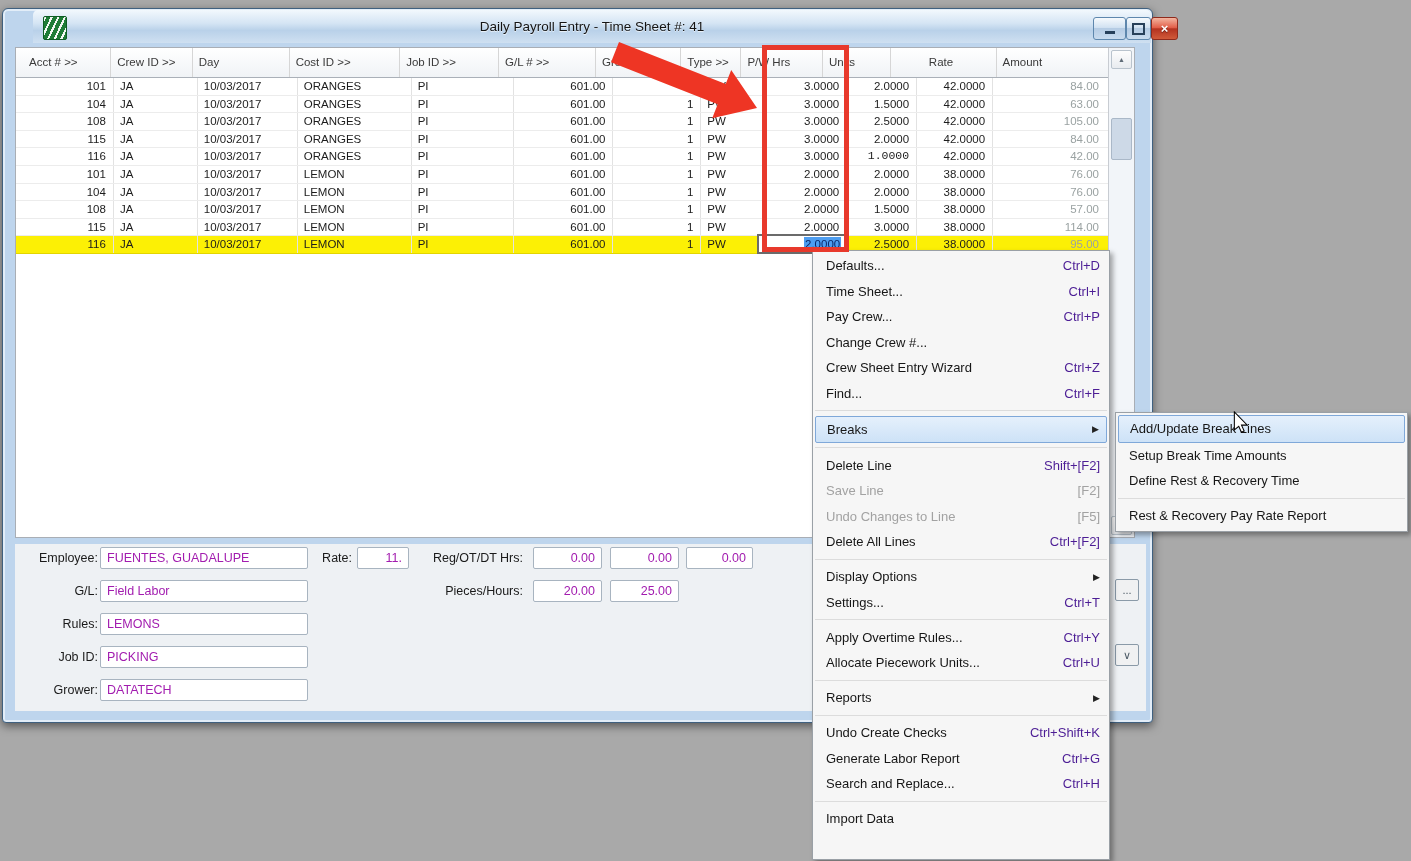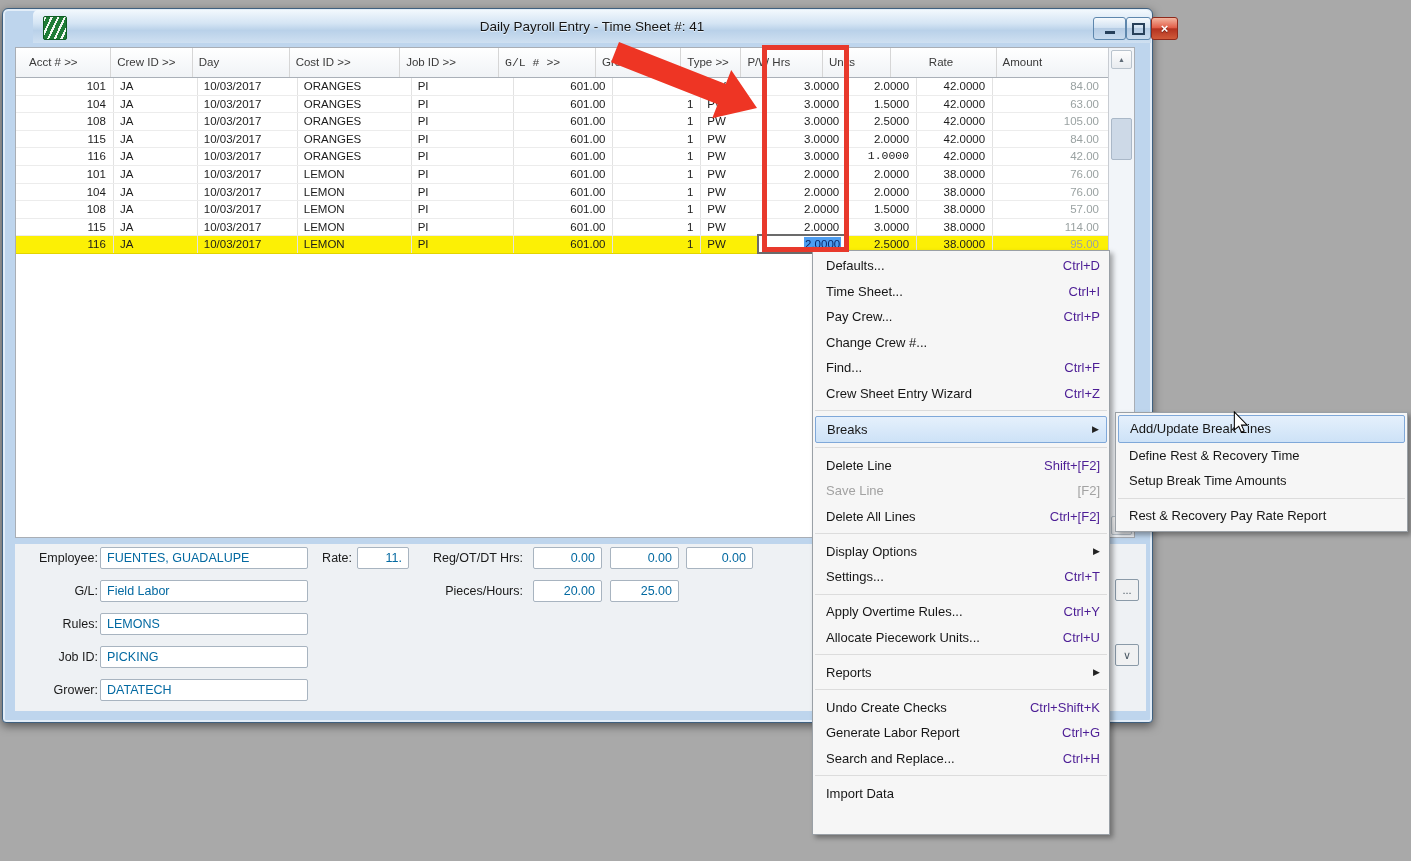--- a/index.html
+++ b/index.html
@@ -53,21 +53,21 @@
   .sarrow{position:absolute;left:2px;right:2px;height:17px;border:1px solid #b9c3cd;border-radius:2px;
     background:linear-gradient(#fdfdfd,#e8ebef);display:flex;align-items:center;justify-content:center;
     font-size:7px;color:#5f6b77;}
   .sarrow.up{top:2px;} .sarrow.down{bottom:2px;}
   .sthumb{position:absolute;left:2px;right:2px;top:70px;height:40px;background:#cdd9e7;
     border:1px solid #aab8c8;border-radius:2px;}
 
   
   .form-region{position:absolute;left:12px;top:535px;width:1131px;height:167px;background:#eef1f4;}
   .flabel{position:absolute;height:22px;line-height:22px;font-size:12.5px;color:#1a1a1a;text-align:right;}
-  .ffield{position:absolute;height:22px;line-height:21px;font-size:12.5px;color:#0369a1;background:#fff;
+  .ffield{position:absolute;height:22px;line-height:21px;font-size:12.5px;color:#a21caf;background:#fff;
     border:1px solid #a8b4c0;border-radius:2px;box-sizing:border-box;padding-left:6px;overflow:hidden;white-space:nowrap;}
   .ffield.num{text-align:right;padding-right:6px;padding-left:0;}
 
   .mini-btn{position:absolute;width:24px;height:22px;background:#f0f1f2;border:1px solid #8a9aa8;border-radius:2px;
     display:flex;align-items:center;justify-content:center;font-size:11px;color:#4c5a66;z-index:5;box-sizing:border-box;}
 
   
   .red-rect{position:absolute;left:762px;top:45px;width:87px;height:207px;border:5px solid #e8392c;
     box-sizing:border-box;z-index:150;pointer-events:none;}
   .arrow-svg{position:absolute;left:600px;top:35px;z-index:60;pointer-events:none;}
@@ -104,21 +104,21 @@
     </div>
   </div>
 
   <div class="table-region">
     <div class="grid-header">
         <div class="hcell" style="width: 98px;">Acct # &gt;&gt;</div>
         <div class="hcell" style="width: 84px;">Crew ID &gt;&gt;</div>
         <div class="hcell" style="width: 100px;">Day</div>
         <div class="hcell" style="width: 114px;">Cost ID &gt;&gt;</div>
         <div class="hcell" style="width: 102px;">Job ID &gt;&gt;</div>
-        <div class="hcell" style="width: 100px; font-family: Liberation Mono, monospace;">G/L # &gt;&gt;</div>
+        <div class="hcell" style="width: 100px;">G/L # &gt;&gt;</div>
         <div class="hcell" style="width: 88px;">Grower &gt;&gt;</div>
         <div class="hcell" style="width: 62px;">Type &gt;&gt;</div>
         <div class="hcell" style="width: 84px;">P/W Hrs</div>
         <div class="hcell" style="width: 70px;">Units</div>
         <div class="hcell" style="width: 76px; margin-left: 32px;">Rate</div>
         <div class="hcell" style="width: 116px;">Amount</div>
       </div>
     <div class="grid-rows">
         <div class="grow">
           <div class="cell right" style="width: 98px;">101</div>
@@ -322,41 +322,45 @@
       <span class="mkey">Ctrl+I</span>
     </div>
     <div class="mitem">
       <span class="mlabel">Pay Crew...</span>
       <span class="mkey">Ctrl+P</span>
     </div>
     <div class="mitem">
       <span class="mlabel">Change Crew #...</span>
     </div>
     <div class="mitem">
+      <span class="mlabel">Crew Sheet Entry Wizard</span>
+      <span class="mkey">Ctrl+Z</span>
+    </div>
+    <div class="mitem">
       <span class="mlabel">Find...</span>
       <span class="mkey">Ctrl+F</span>
-    </div>
-    <div class="mitem">
-      <span class="mlabel">Crew Sheet Entry Wizard</span>
-      <span class="mkey">Ctrl+Z</span>
     </div>
     <div class="msep"></div>
     <div class="mitem hl">
       <span class="mlabel">Breaks</span>
       <span class="marrow">▶</span>
     </div>
     <div class="msep"></div>
     <div class="mitem">
       <span class="mlabel">Delete Line</span>
       <span class="mkey">Shift+[F2]</span>
     </div>
     <div class="mitem dis">
       <span class="mlabel">Save Line</span>
       <span class="mkey">[F2]</span>
     </div>
+    <div class="mitem dis">
+      <span class="mlabel">Undo Changes to Line</span>
+      <span class="mkey">[F5]</span>
+    </div>
     <div class="mitem">
       <span class="mlabel">Delete All Lines</span>
       <span class="mkey">Ctrl+[F2]</span>
     </div>
     <div class="msep"></div>
     <div class="mitem">
       <span class="mlabel">Display Options</span>
       <span class="marrow">▶</span>
     </div>
     <div class="mitem">
@@ -395,24 +399,24 @@
       <span class="mlabel">Import Data</span>
     </div>
     <div class="mitem"></div>
   </div>
 
 <div class="menu submenu">
     <div class="mitem hl">
       <span class="mlabel">Add/Update Break Lines</span>
     </div>
     <div class="mitem">
+      <span class="mlabel">Setup Break Time Amounts</span>
+    </div>
+    <div class="mitem">
       <span class="mlabel">Define Rest &amp; Recovery Time</span>
-    </div>
-    <div class="mitem">
-      <span class="mlabel">Setup Break Time Amounts</span>
     </div>
     <div class="msep"></div>
     <div class="mitem">
       <span class="mlabel">Rest &amp; Recovery Pay Rate Report</span>
     </div>
   </div>
 
 <svg class="cursor-svg" width="16" height="22" viewBox="0 0 12.5 19">
   <polygon points="0.5,0.8 0.5,16.3 4.3,13.2 6.6,18.4 9,17.3 6.7,12.2 11.7,12.2" fill="#ffffff" stroke="#000000" stroke-width="0.9"></polygon>
 </svg>

